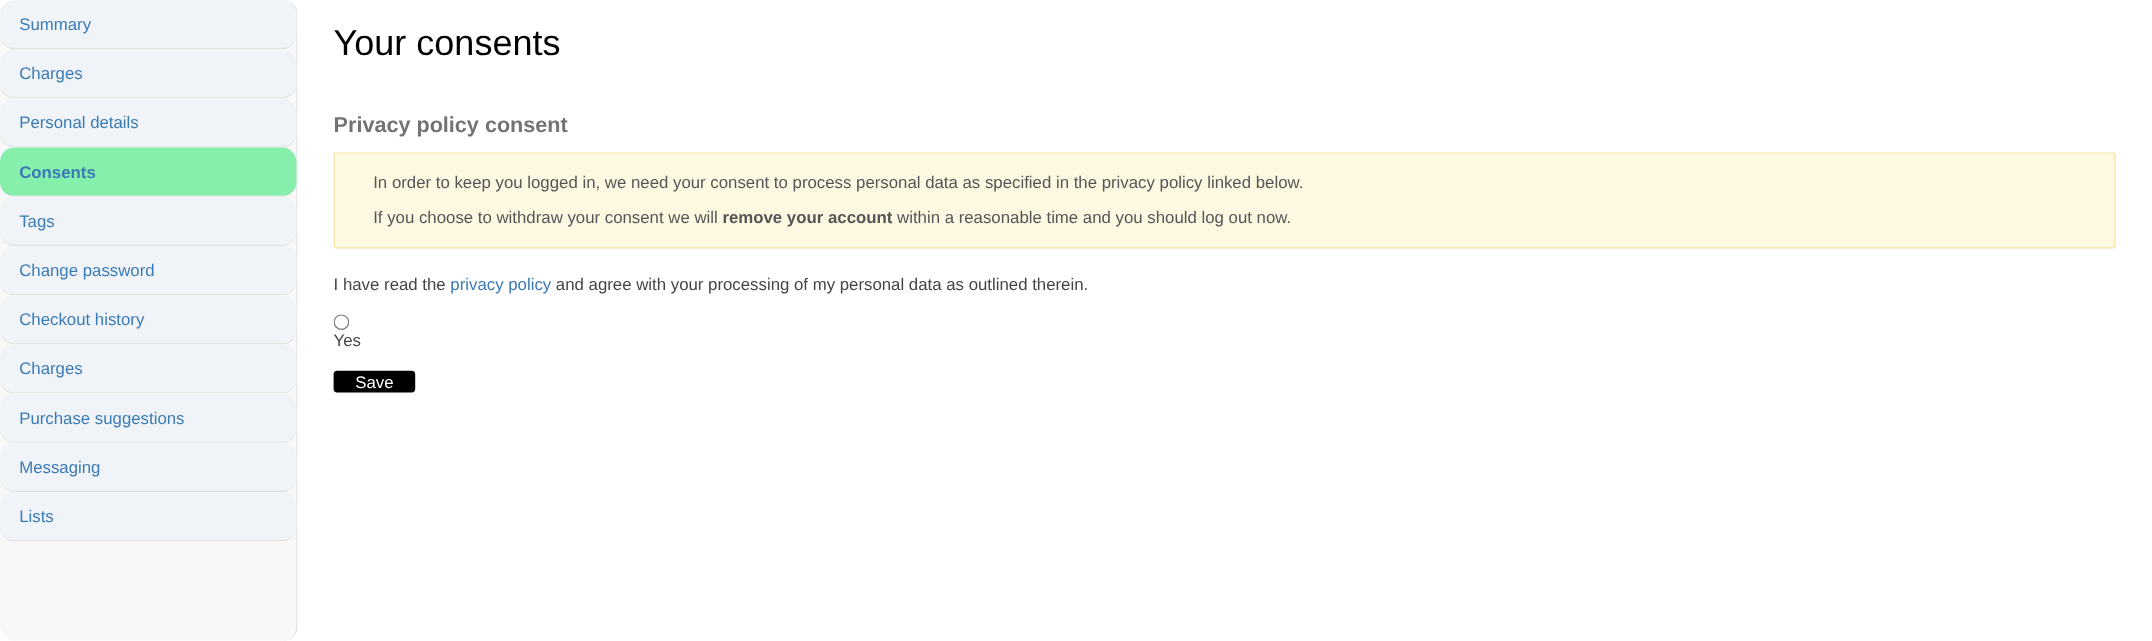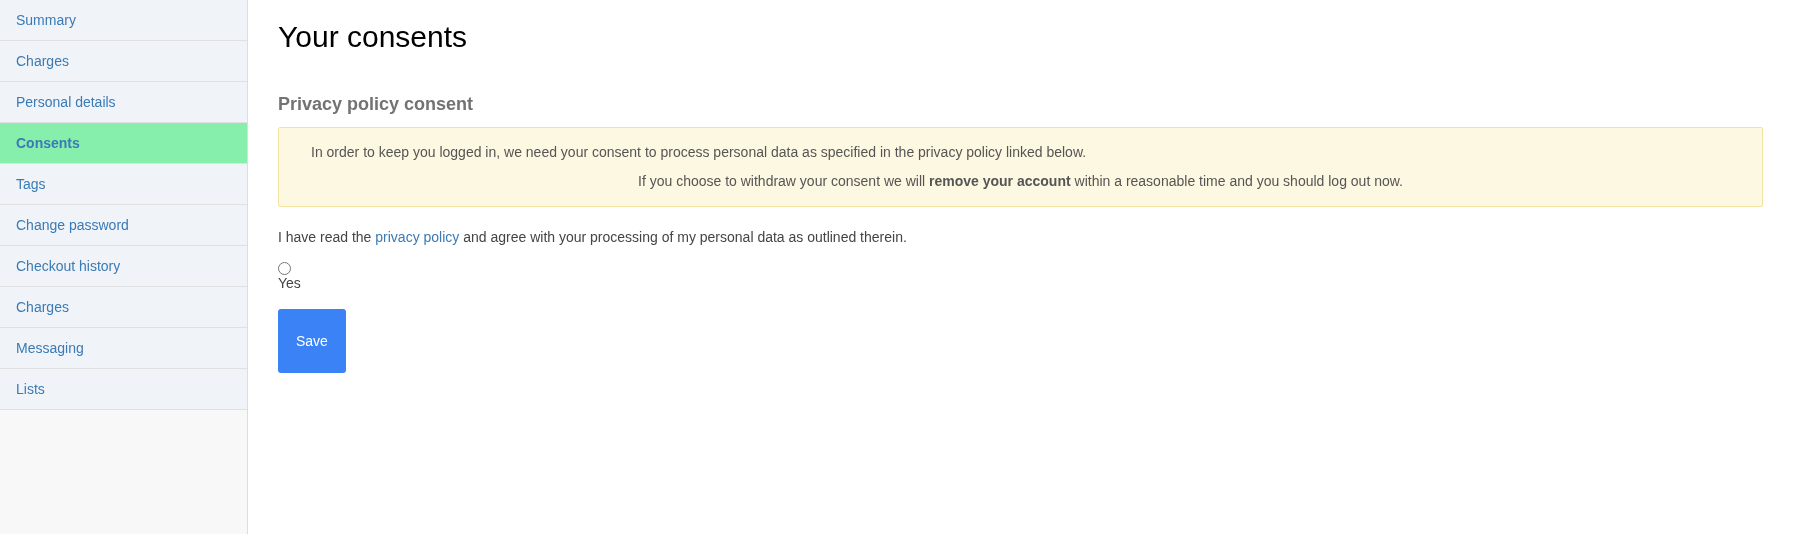--- a/index.html
+++ b/index.html
@@ -1,18 +1,19 @@
 <!DOCTYPE html>
 <html><head>
   <meta charset="utf-8">
   <style>
     * {
       box-sizing: border-box;
       margin: 0;
       padding: 0;
+      border-radius: 12px;
     }
 
     body {
       font-family: Arial, sans-serif;
       font-size: 14px;
       color: #333;
       background: #fff;
       display: flex;
       min-height: 534px;
     }
@@ -71,21 +72,20 @@
     }
 
     .notice-box p {
       margin-bottom: 8px;
       color: #555;
       line-height: 1.5;
     }
 
     .notice-box p:last-child {
       margin-bottom: 0;
-      text-align: center;
     }
 
     .consent-text {
       margin-bottom: 14px;
       color: #444;
       line-height: 1.5;
     }
 
     .consent-text a {
       color: #3a7ab5;
@@ -103,41 +103,42 @@
       color: #444;
       flex-direction: column;
     }
 
     .radio-option input[type="radio"] {
       margin-right: 6px;
       cursor: pointer;
     }
 
     .save-button {
-      background: #3b82f6;
+      background: #000000;
       color: #fff;
       border: none;
-      padding: 24px 18px;
+      padding: 1px 18px;
       font-size: 14px;
       border-radius: 3px;
       cursor: pointer;
     }
   </style>
 </head>
 <body>
 
 <nav id="sidebar">
   <a class="sidebar-item">Summary</a>
   <a class="sidebar-item">Charges</a>
   <a class="sidebar-item">Personal details</a>
   <a class="sidebar-item active">Consents</a>
   <a class="sidebar-item">Tags</a>
   <a class="sidebar-item">Change password</a>
   <a class="sidebar-item">Checkout history</a>
   <a class="sidebar-item">Charges</a>
+  <a class="sidebar-item">Purchase suggestions</a>
   <a class="sidebar-item">Messaging</a>
   <a class="sidebar-item">Lists</a>
 </nav>
 
 <main id="main">
 
   <h1 id="page-title">Your consents</h1>
 
   <h2 id="section-title">Privacy policy consent</h2>
 

